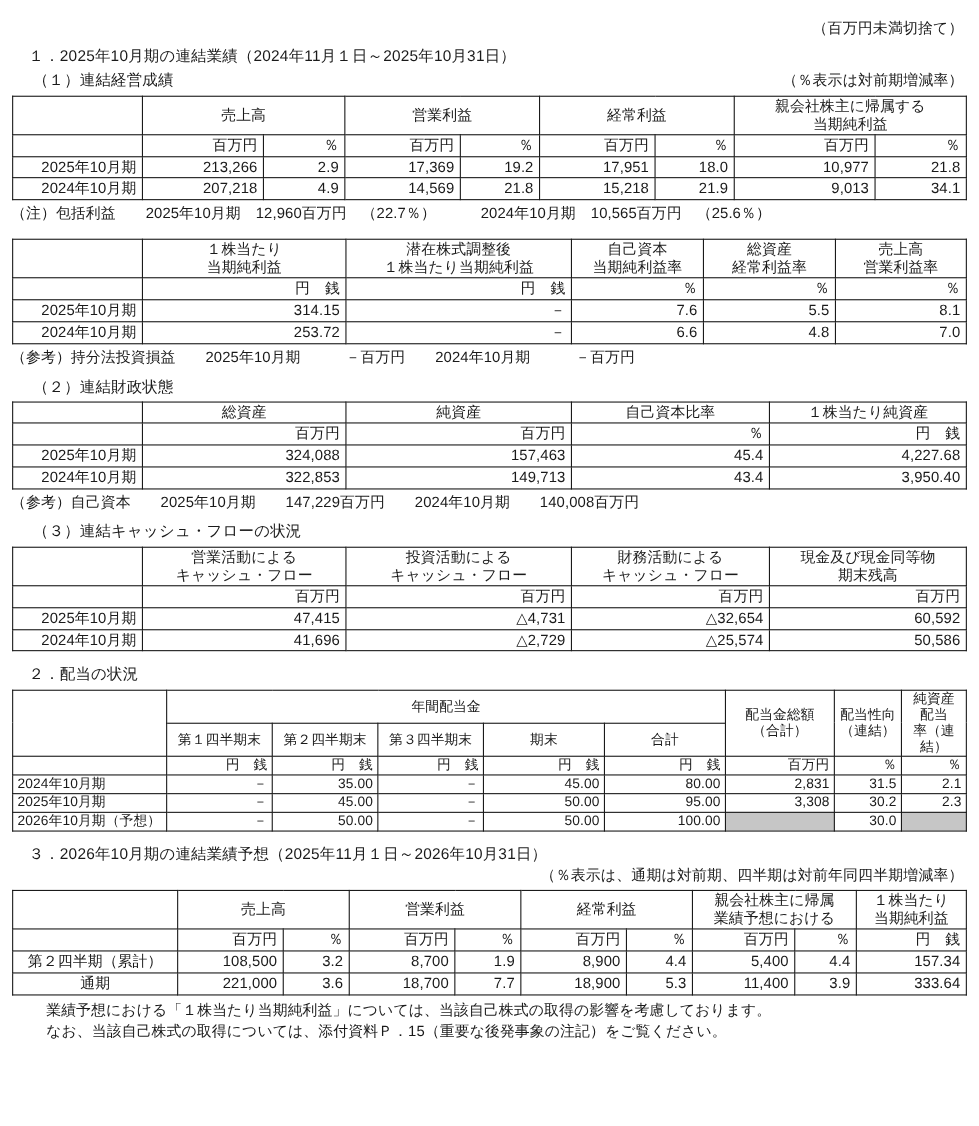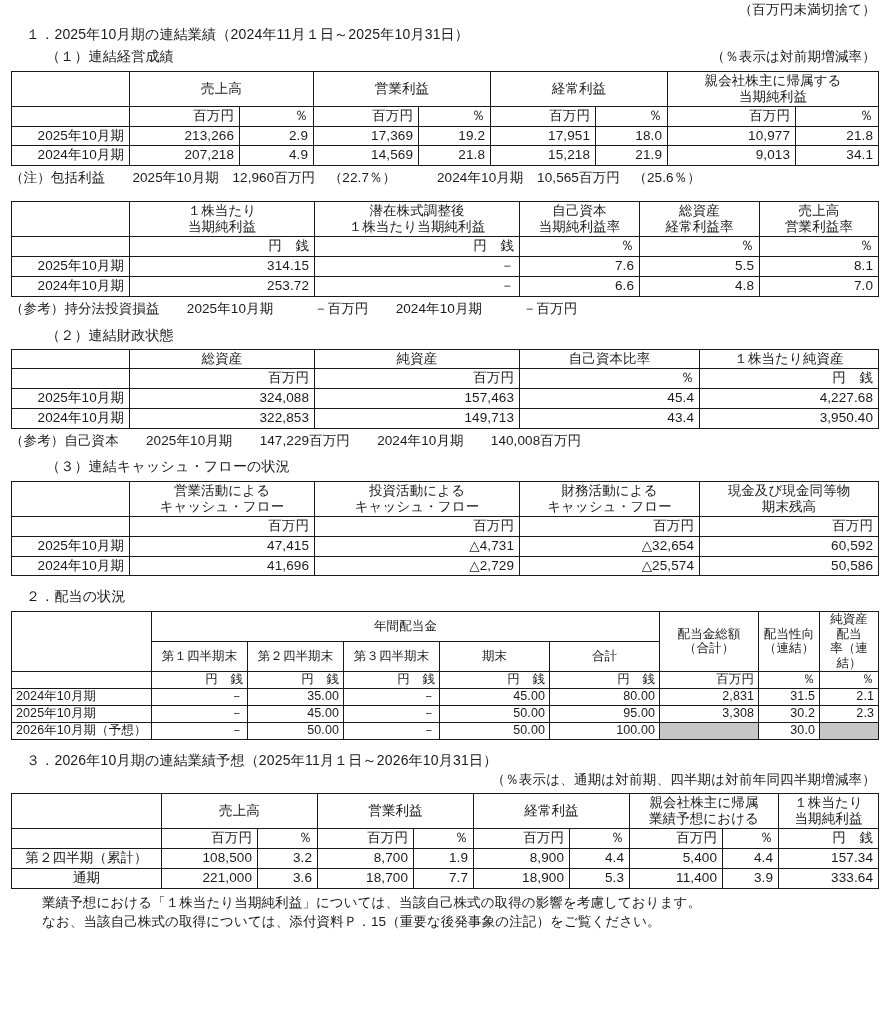--- a/index.html
+++ b/index.html
@@ -20,33 +20,33 @@
   .page {
     width: 890px;
     height: 1024px;
     padding: 0;
     box-sizing: border-box;
     position: relative;
   }
   .topnote {
     text-align: right;
     padding-right: 14px;
-    padding-top: 2px;
+    padding-top: 18px;
     font-size: 13.5px;
     letter-spacing: 0.2px;
   }
   .sechead {
     font-size: 14px;
     padding-left: 26px;
     padding-top: 7px;
     letter-spacing: 0.2px;
   }
   .subhead {
     font-size: 14px;
-    padding-left: 46px;
+    padding-left: 30px;
     padding-top: 5px;
     letter-spacing: 0.2px;
     display: flex;
     align-items: flex-end;
     justify-content: space-between;
   }
   .subhead .sh-label { flex: 0 0 auto; }
   .subhead .sh-note {
     margin-left: auto;
     padding-right: 14px;

